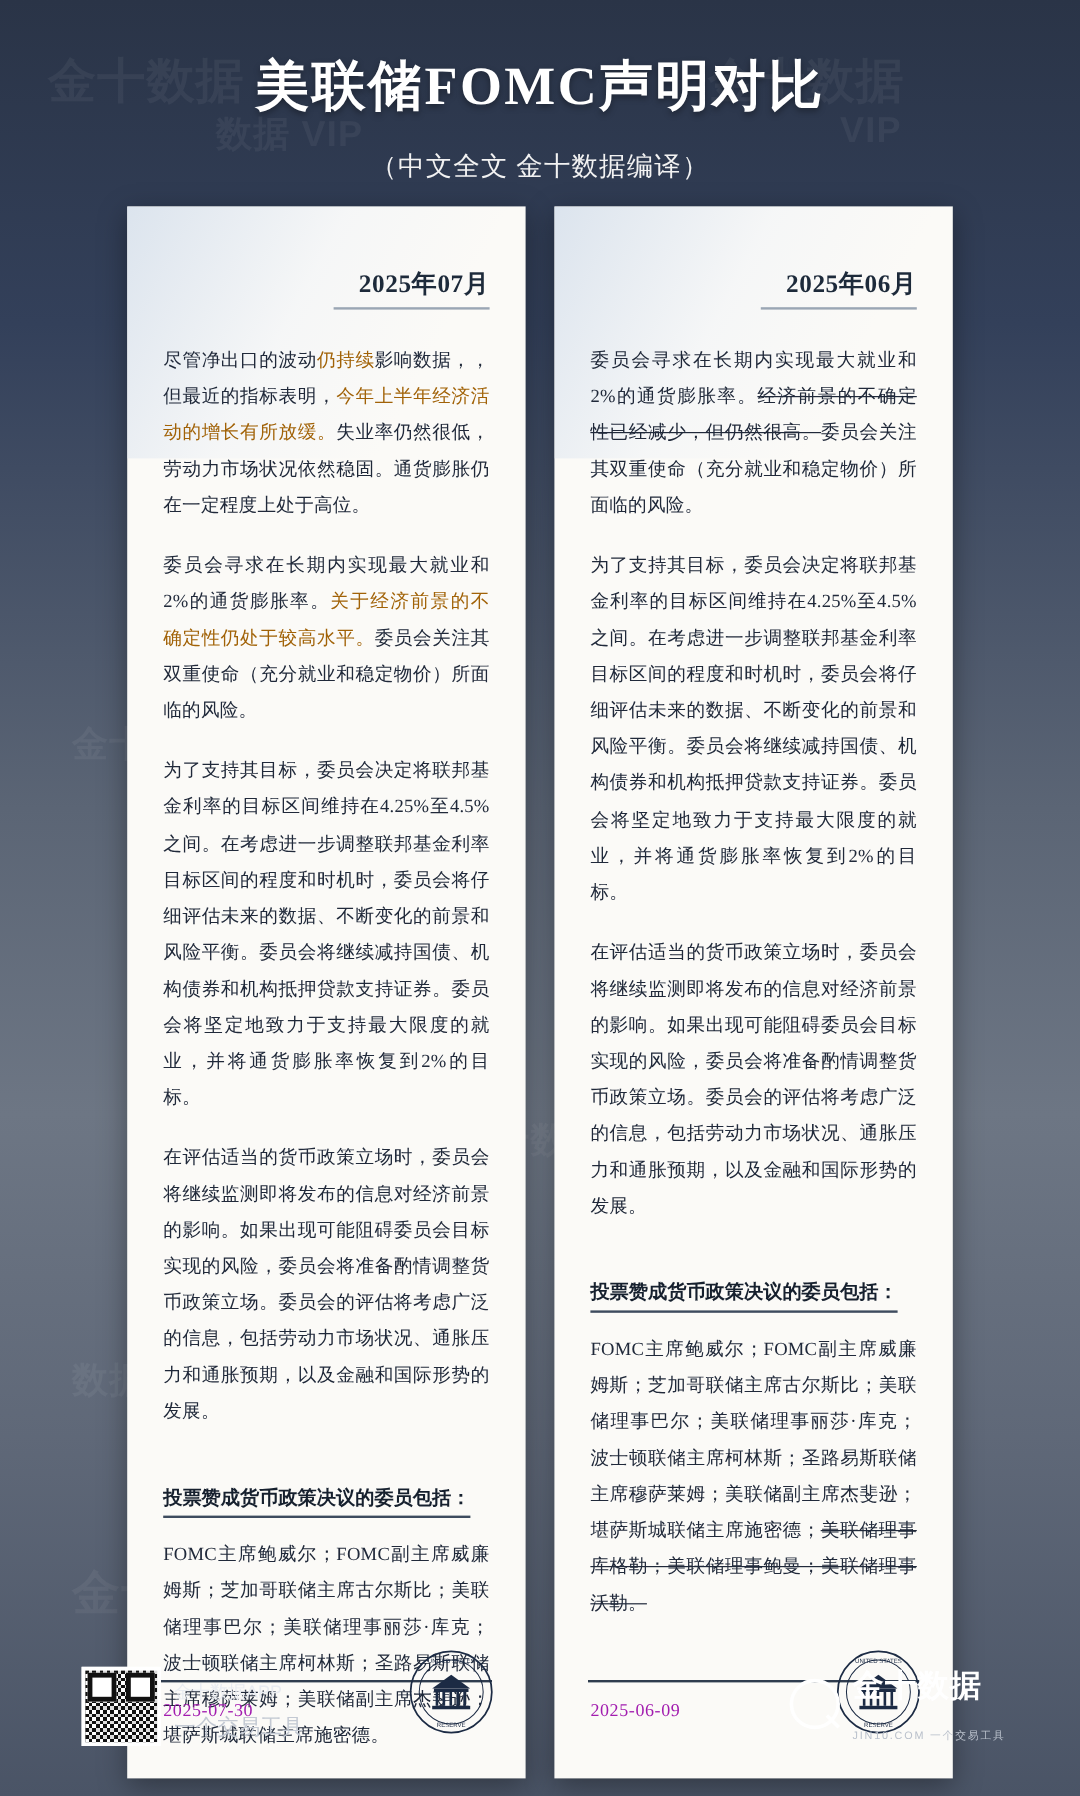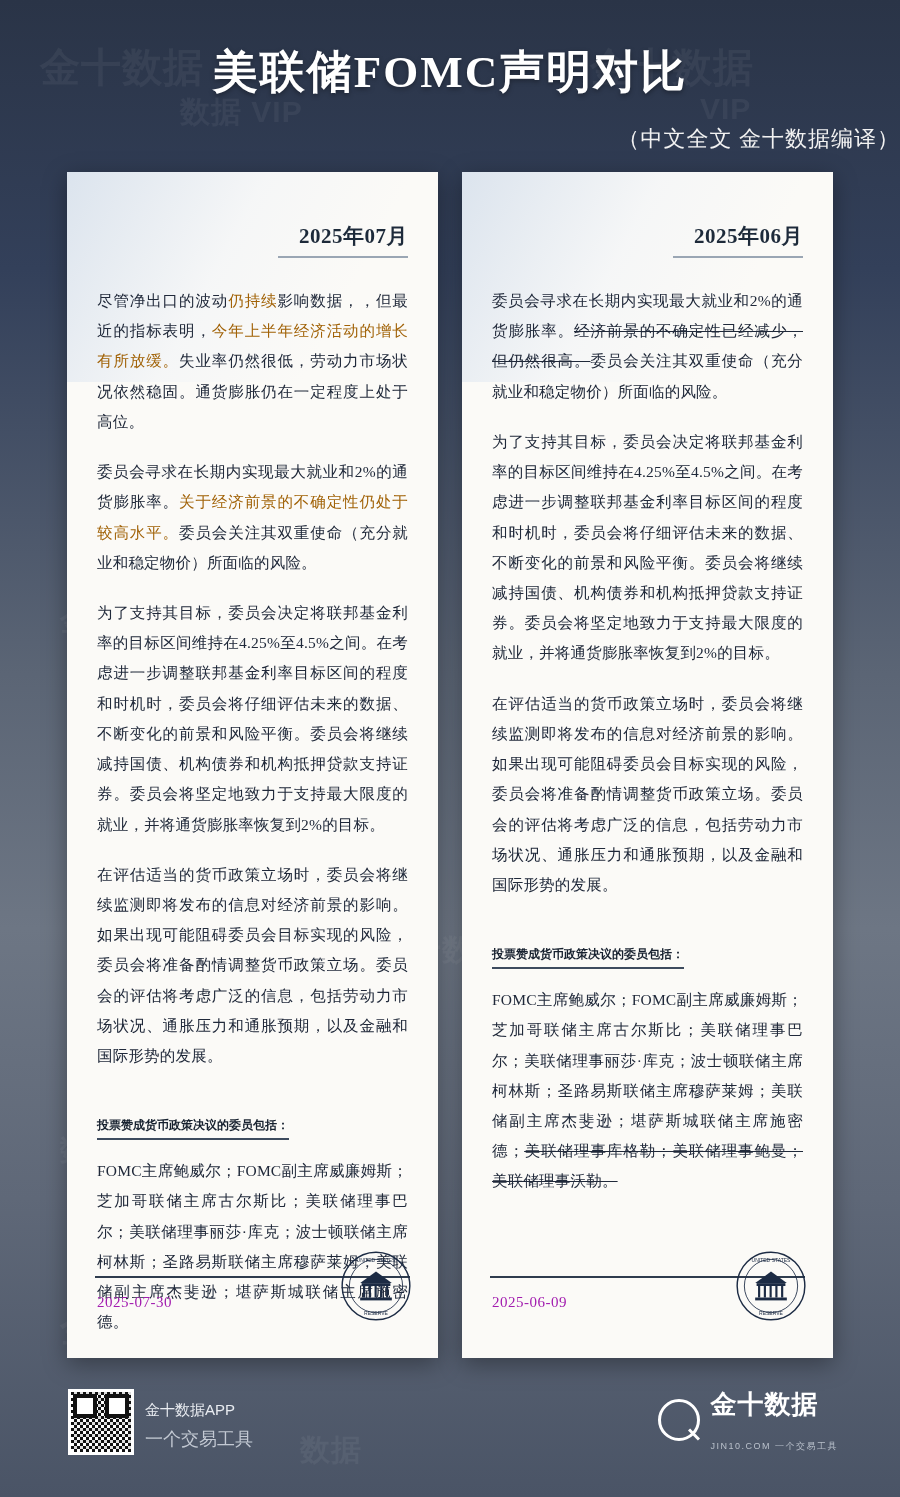--- a/index.html
+++ b/index.html
@@ -50,36 +50,35 @@
     font-weight: 700;
     letter-spacing: 2px;
     text-shadow: 0 2px 5px rgba(0,0,0,0.35);
   }
   .header .subtitle {
     margin: 0;
     padding-top: 22px;
     font-size: 22px;
     color: #f2f2f2;
     letter-spacing: 1px;
-    text-align: right;
   }
 
   
   .cards {
     position: absolute;
     top: 172px;
     left: 0;
     right: 0;
     display: flex;
     justify-content: center;
     gap: 24px;
   }
   .card {
     position: relative;
-    width: 371px;
+    width: 332px;
     min-height: 1110px;
     background: #fbfaf7;
     box-shadow: 0 6px 22px rgba(0,0,0,0.35);
     overflow: hidden;
   }
   .card .paper-shine {
     position: absolute;
     top: 0; left: 0;
     width: 100%;
     height: 210px;
@@ -116,21 +115,21 @@
   }
   .hl {           
     color: #a16207;
   }
   .strike {       
     text-decoration: line-through;
     text-decoration-thickness: 1px;
   }
   .voters-head {
     margin: 26px 0 16px 0;
-    font-size: 12px;
+    font-size: 16px;
     font-weight: 700;
     color: #16202e;
     display: inline-block;
     border-bottom: 2px solid #3d4b5e;
     padding-bottom: 4px;
   }
 
   
   .card-foot {
     position: absolute;

